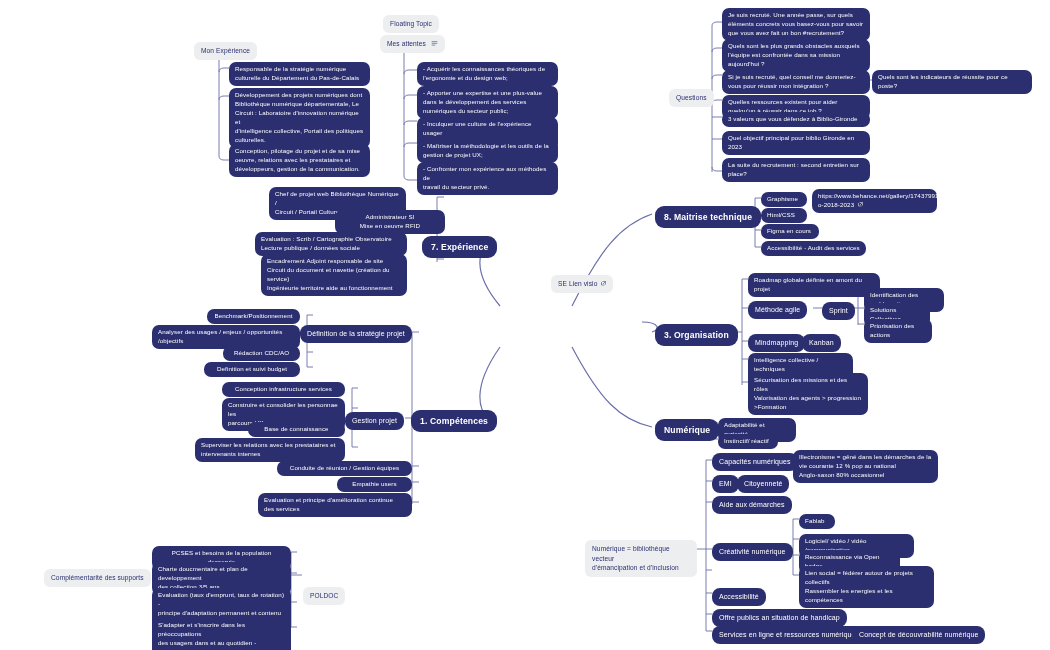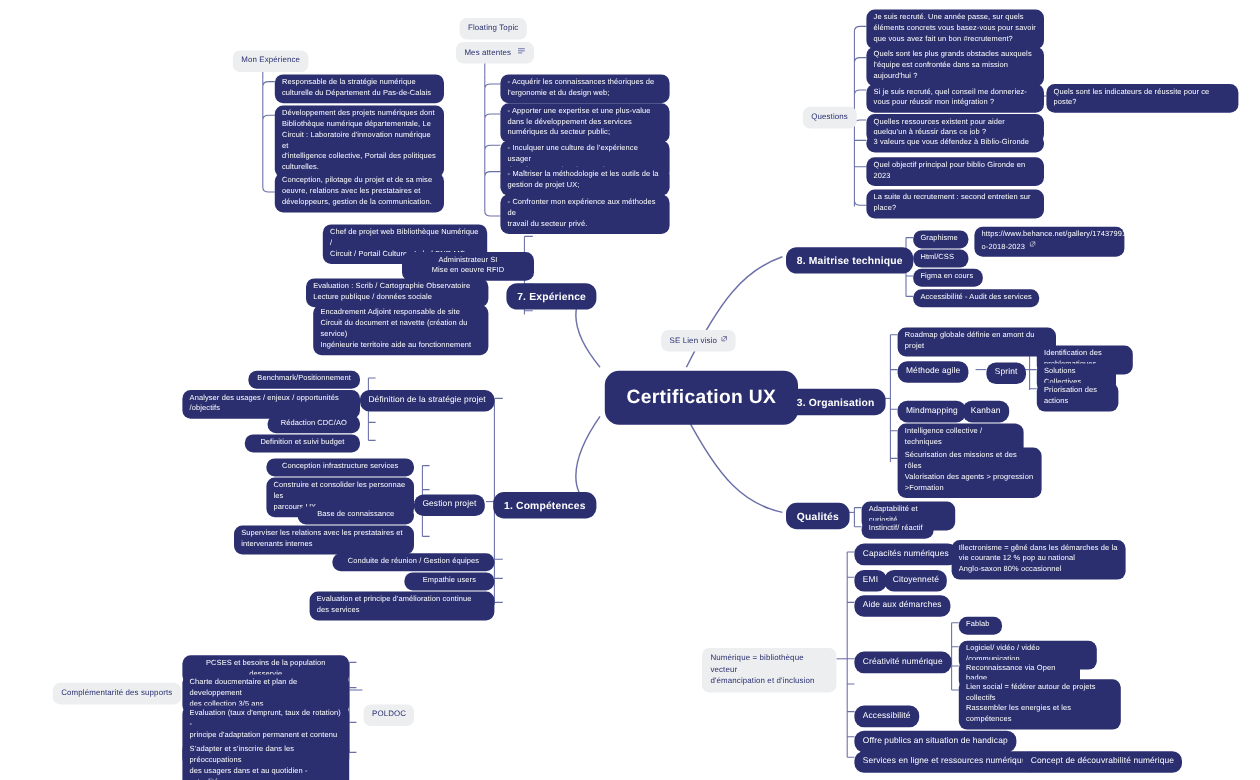--- a/index.html
+++ b/index.html
@@ -126,21 +126,20 @@
     <path d="M786 549 L793 549"></path>
     <path d="M793 519 L793 575 M793 519 L799 519 M793 539 L799 539 M793 555 L799 555 M793 575 L799 575"></path>
     <path d="M845 631 L852 631"></path>
 
     <path d="M284 575 L291 575"></path>
     <path d="M291 552 L291 627 M291 552 L297 552 M291 573 L297 573 M291 602 L297 602 M291 627 L297 627"></path>
     <path d="M291 575 L302 575"></path>
   </g>
 </svg>
 
-<div class="node center" style="left:504px;top:309px;"><span>Certification UX</span></div>
 
 <div class="node gray tag" style="left:551px;top:275px;"><span>SE Lien visio</span><span class="linkicon"><svg width="5" height="5" viewBox="0 0 10 10">
           <path d="M3 1h6v6" stroke="#2b2f6f" stroke-width="1.2" fill="none"></path>
           <path d="M9 1L4 6" stroke="#2b2f6f" stroke-width="1.2" fill="none"></path>
           <path d="M7 8H1V2" stroke="#2b2f6f" stroke-width="1.2" fill="none"></path>
         </svg></span></div>
 
 <div class="node gray tag" style="left:383px;top:15px;"><span>Floating Topic</span></div>
 
 <div class="node gray tag" style="left:380px;top:35px;"><span>Mes attentes</span><span class="noteicon"><svg width="7" height="6" viewBox="0 0 10 8">
@@ -243,21 +242,21 @@
 participatives</div>
 <div class="node" style="left:748px;top:373px;width:120px;">Sécurisation des missions et des rôles
 Valorisation des agents &gt; progression
 &gt;Formation</div>
 <div class="node mid" style="left:822px;top:302px;"><span>Sprint</span></div>
 <div class="node" style="left:864px;top:288px;width:80px;">Identification des problematiques</div>
 <div class="node" style="left:864px;top:303px;width:66px;">Solutions Collectives</div>
 <div class="node" style="left:864px;top:319px;width:68px;">Priorisation des actions</div>
 <div class="node mid" style="left:802px;top:334px;"><span>Kanban</span></div>
 
-<div class="node branch" style="left:655px;top:419px;"><span>Qualités</span></div>
+<div class="node branch" style="left:655px;top:419px;"><span>Numérique</span></div>
 <div class="node" style="left:718px;top:418px;width:78px;">Adaptabilité et curiosité</div>
 <div class="node" style="left:718px;top:434px;width:60px;">Instinctif/ réactif</div>
 
 <div class="node gray tag" style="left:585px;top:540px;width:112px;">Numérique = bibliothèque vecteur
 d'émancipation et d'inclusion</div>
 <div class="node mid" style="left:712px;top:453px;"><span>Capacités numériques</span></div>
 <div class="node" style="left:793px;top:450px;width:145px;">Illectronisme = gêné dans les démarches de la
 vie courante 12 % pop au national
 Anglo-saxon 80% occasionnel</div>
 <div class="node mid" style="left:712px;top:475px;"><span>EMI</span></div>

